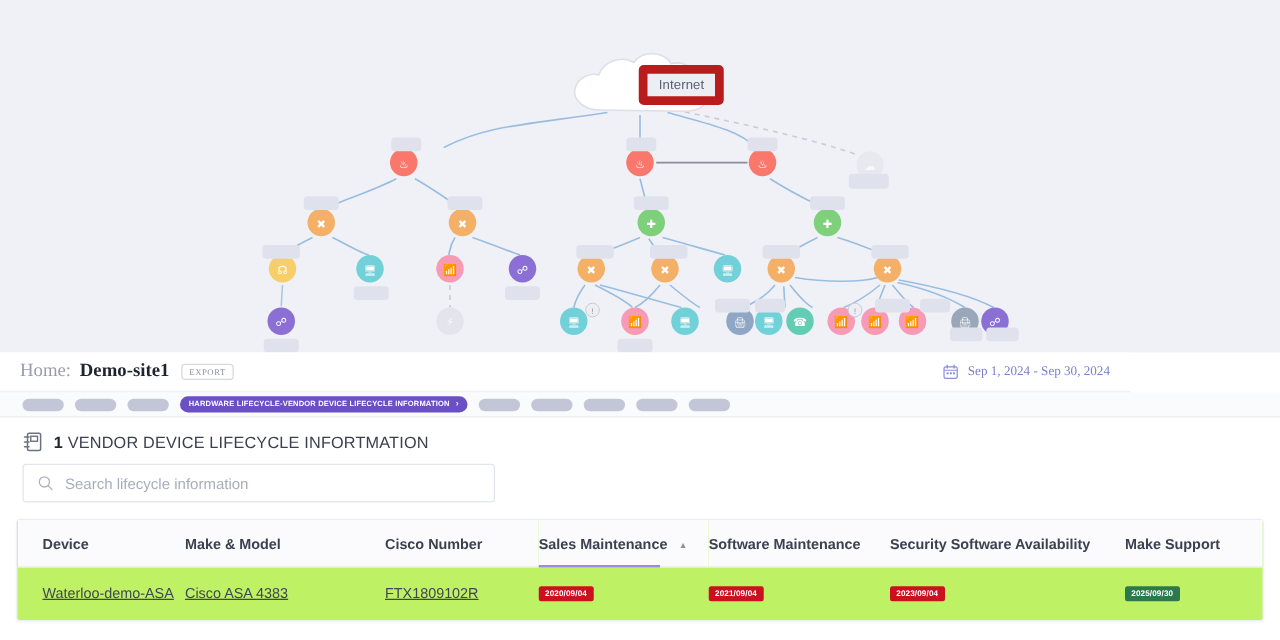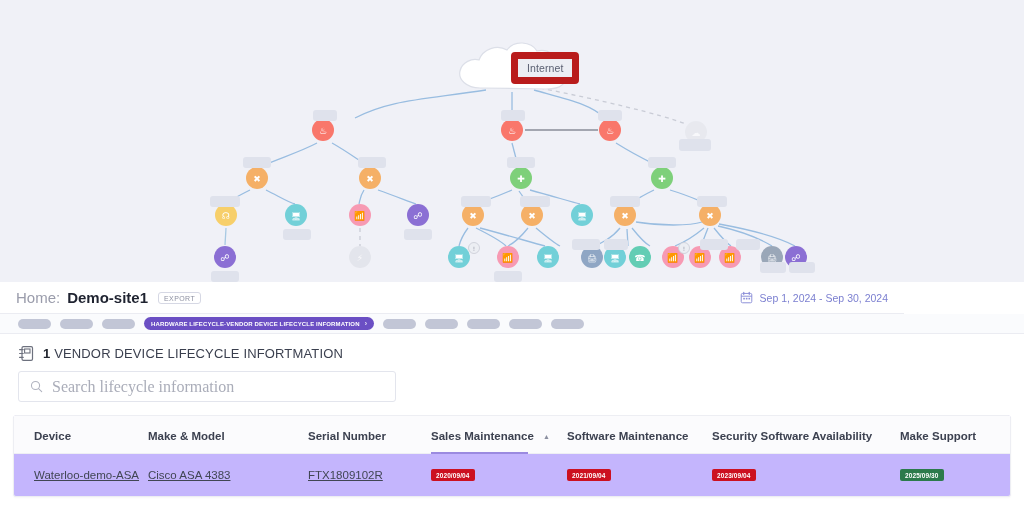--- a/index.html
+++ b/index.html
@@ -42,20 +42,21 @@
   }
 
   
   .headerbar {
     position: absolute; left: 0; top: 282px;
     width: 904px; height: 32px;
     background: #ffffff;
     border-bottom: 1px solid #ebecf2;
     display: flex; align-items: center;
     padding: 0 16px;
+    font-family: Liberation Serif, serif;
   }
   .crumb-home { font-size: 15px; color: #9a9cab; font-weight: 400; }
   .crumb-site { font-size: 15px; color: #1f2330; font-weight: 700; margin-left: 7px; }
   .export-badge {
     margin-left: 10px;
     border: 1px solid #d6d8e4;
     border-radius: 3px;
     padding: 2px 5px 1px;
     font-size: 7px;
     letter-spacing: .4px;
@@ -115,30 +116,30 @@
     width: 378px; height: 31px;
     border: 1px solid #e3e5ed;
     border-radius: 3px;
     background: #fff;
     display: flex; align-items: center;
     gap: 9px; padding: 0 11px;
   }
   .search-icon { width: 13px; height: 13px; display: block; flex: none; }
   .search-input {
     border: 0; outline: 0; flex: 1;
-    font-family: Liberation Serif, serif;
-    font-size: 16px; color: #4a4f5c; background: transparent;
+    font-family: Liberation Sans, sans-serif;
+    font-size: 12px; color: #4a4f5c; background: transparent;
   }
   .search-input::placeholder { color: #aaadb9; }
 
   
   .tablecard {
     position: absolute; left: 13px; top: 415px;
     width: 998px; height: 82px;
-    background: #c4b5fd;
+    background: #bef264;
     border: 1px solid #edeef3;
     border-radius: 3px;
     box-shadow: 0 1px 2px rgba(40,45,70,.04);
   }
   table { width: 100%; border-collapse: collapse; table-layout: fixed; }
   thead th {
     text-align: left;
     font-size: 11.5px;
     font-weight: 700;
     color: #3c4150;
@@ -461,21 +462,21 @@
                 <span>Device</span>
               </span>
           </th>
           <th>
             <span class="th-inner">
                 <span>Make &amp; Model</span>
               </span>
           </th>
           <th>
             <span class="th-inner">
-                <span>Serial Number</span>
+                <span>Cisco Number</span>
               </span>
           </th>
           <th class="sorted">
             <span class="th-inner">
               <span>Sales Maintenance</span>
               <span class="sort-caret">▲</span>
             </span>
           </th>
           <th>
             <span class="th-inner">

